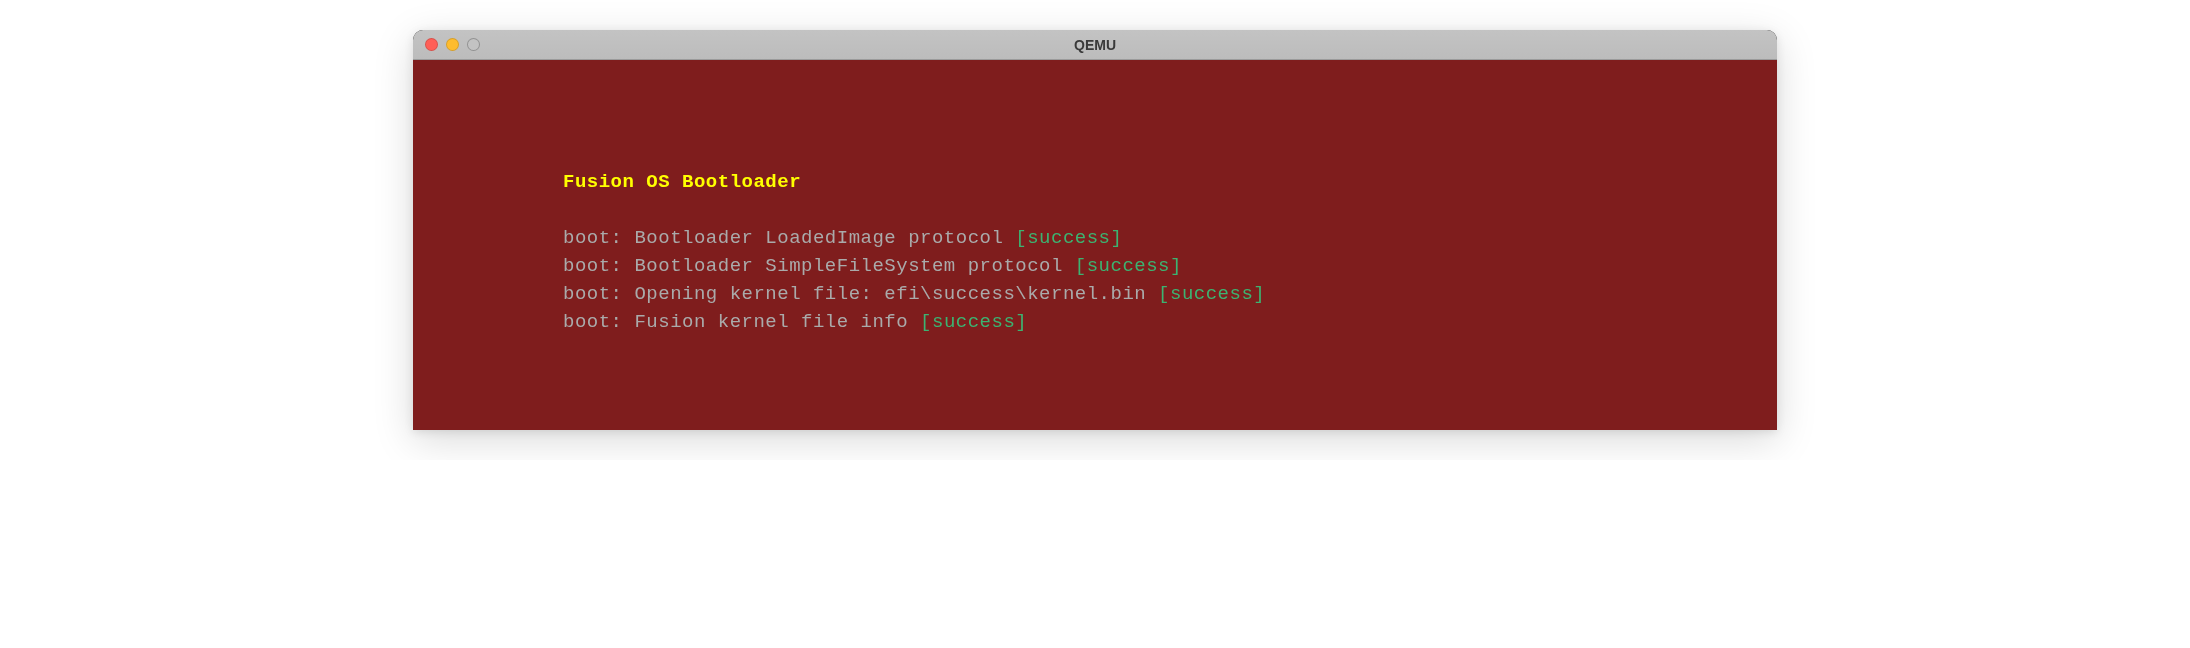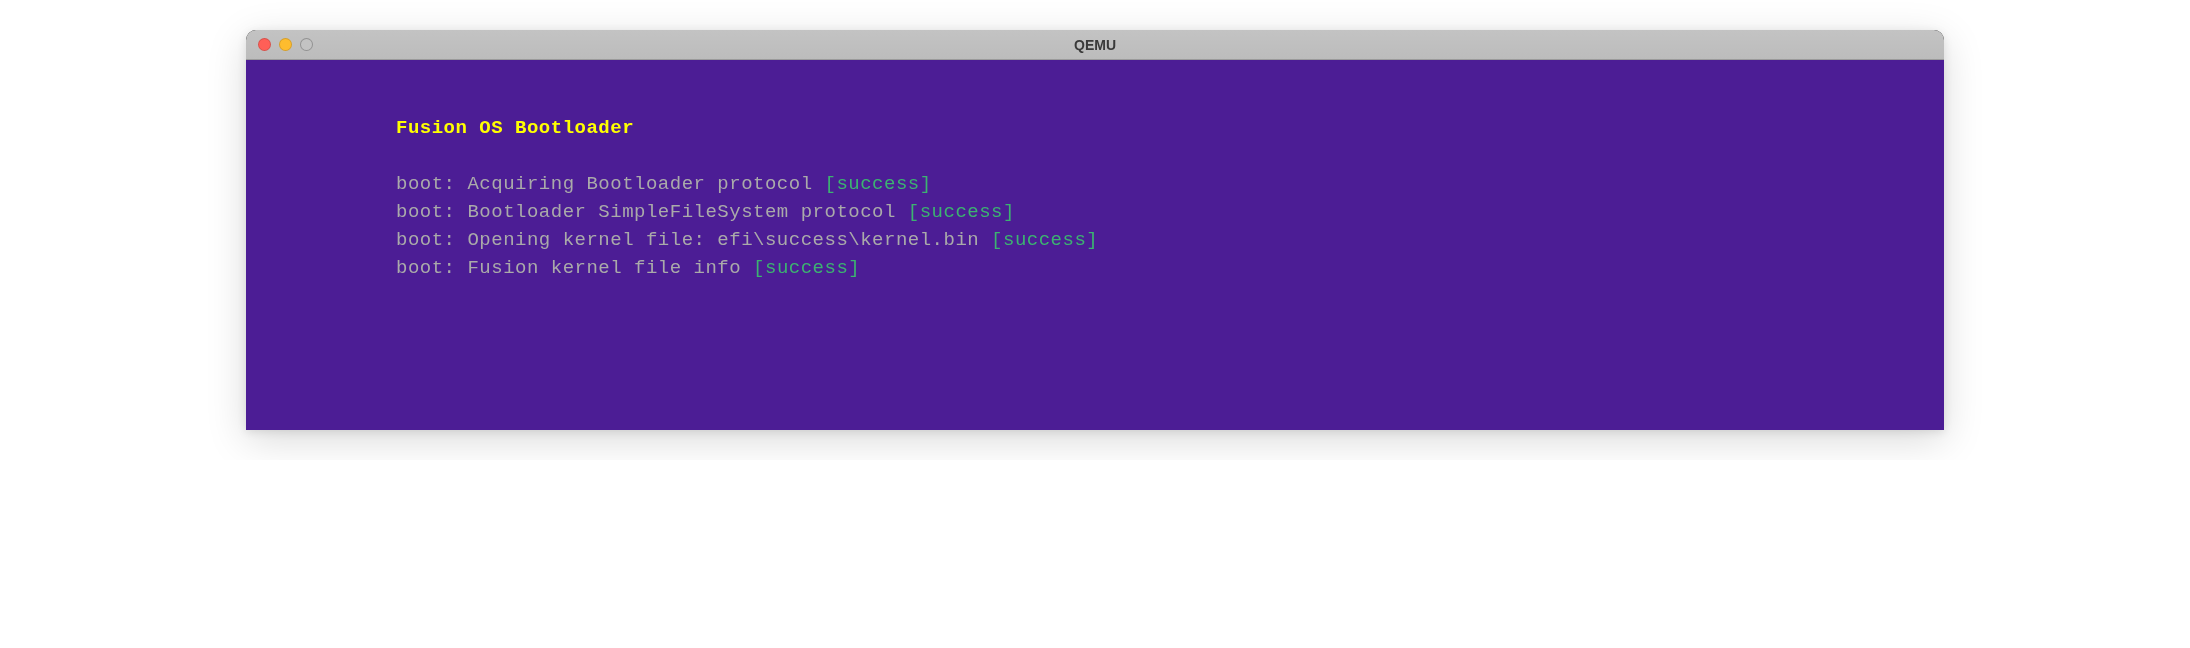--- a/index.html
+++ b/index.html
@@ -10,21 +10,21 @@
     
     body {
       background: #ffffff;
       font-family: -apple-system, BlinkMacSystemFont, "Segoe UI", sans-serif;
       display: flex;
       justify-content: center;
       padding: 30px 60px;
     }
     
     .window {
-      width: 1698px;
+      width: 1364px;
       border-radius: 10px 10px 0 0;
       overflow: hidden;
       box-shadow: 0 10px 40px rgba(0,0,0,0.15), 0 2px 10px rgba(0,0,0,0.1);
       background: #000;
     }
     
     .titlebar {
       background: linear-gradient(to bottom, #c3c3c3, #bcbcbc);
       height: 30px;
       display: flex;
@@ -64,22 +64,22 @@
     
     .window-title {
       flex: 1;
       text-align: center;
       font-size: 14px;
       font-weight: 700;
       color: #3a3a3a;
     }
     
     .terminal {
-      background: #4c1d95;
-      padding: 54px 0 50px 150px;
+      background: #7f1d1d;
+      padding: 108px 0 50px 150px;
       min-height: 370px;
       font-family: "Courier New", "Menlo", "Consolas", monospace;
       font-size: 19px;
       line-height: 1.48;
       letter-spacing: 0.5px;
     }
     
     .boot-title {
       color: #ffff00;
       font-weight: bold;
@@ -104,21 +104,21 @@
       <div class="traffic-light tl-close"></div>
       <div class="traffic-light tl-minimize"></div>
       <div class="traffic-light tl-maximize"></div>
     </div>
     <div class="window-title">QEMU</div>
   </div>
 
   <div class="terminal">
     <div class="boot-title">Fusion OS Bootloader</div>
 
-    <div class="boot-line"><span>boot: </span><span>Acquiring Bootloader protocol </span><span class="status-success">[success]</span></div>
+    <div class="boot-line"><span>boot: </span><span>Bootloader LoadedImage protocol </span><span class="status-success">[success]</span></div>
 
     <div class="boot-line"><span>boot: </span><span>Bootloader SimpleFileSystem protocol </span><span class="status-success">[success]</span></div>
 
 
     <div class="boot-line"><span>boot: </span><span>Opening kernel file: efi\success\kernel.bin </span><span class="status-success">[success]</span></div>
 
     <div class="boot-line"><span>boot: </span><span>Fusion kernel file info </span><span class="status-success">[success]</span></div>
 
   </div>
 </div>

